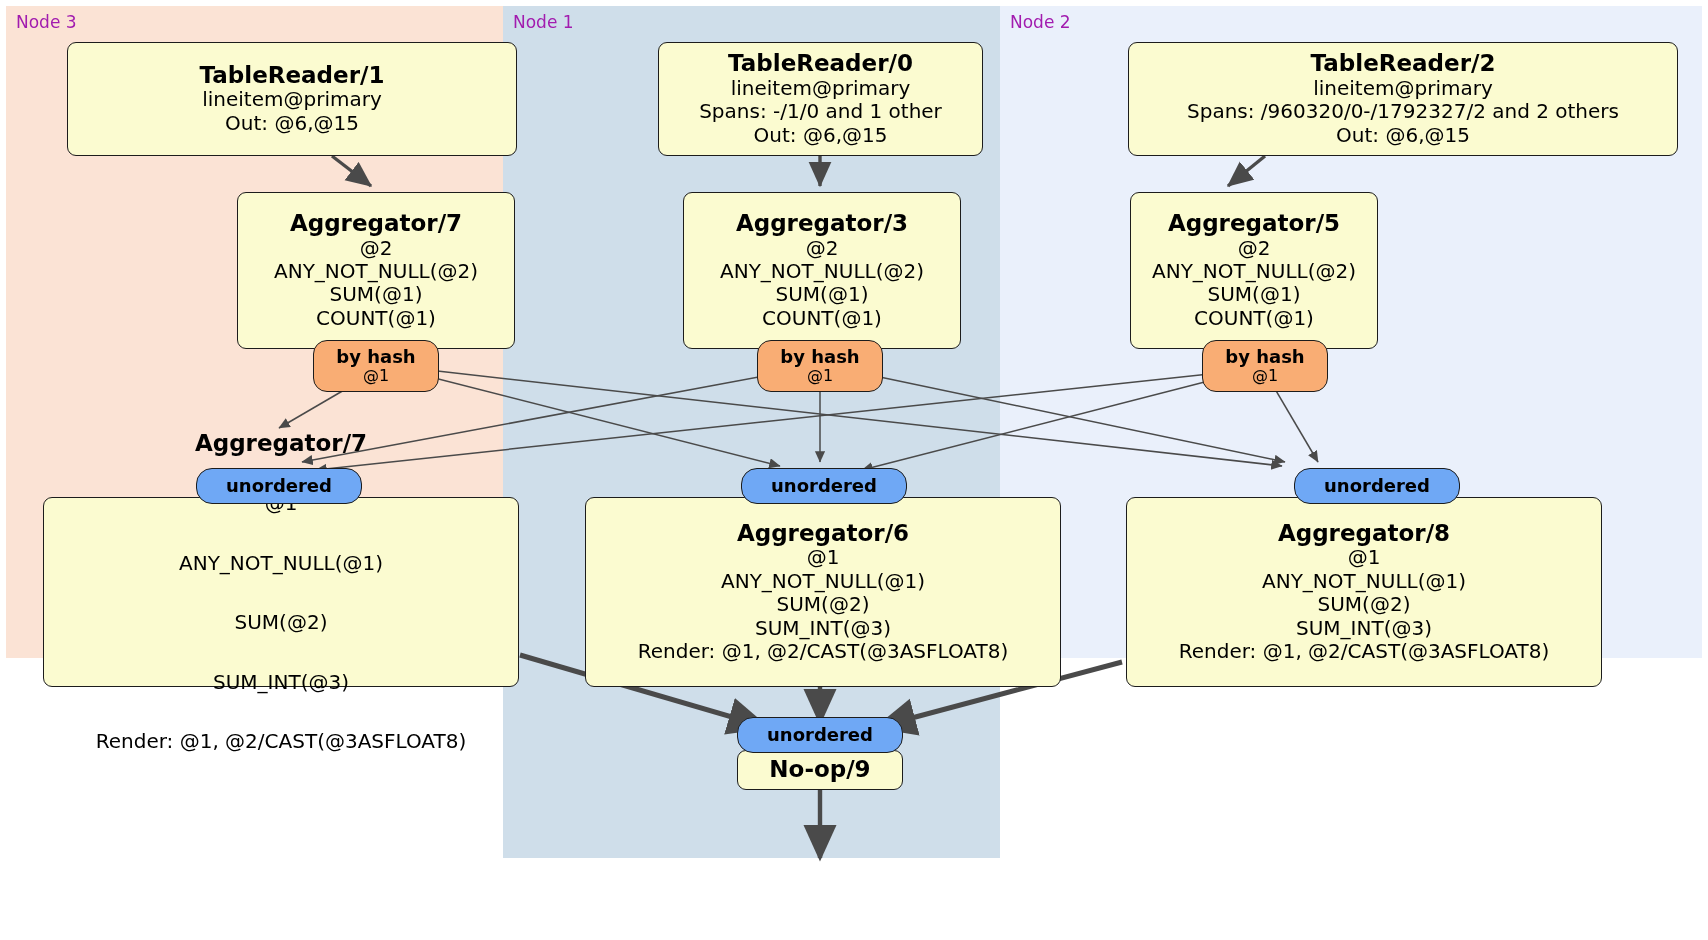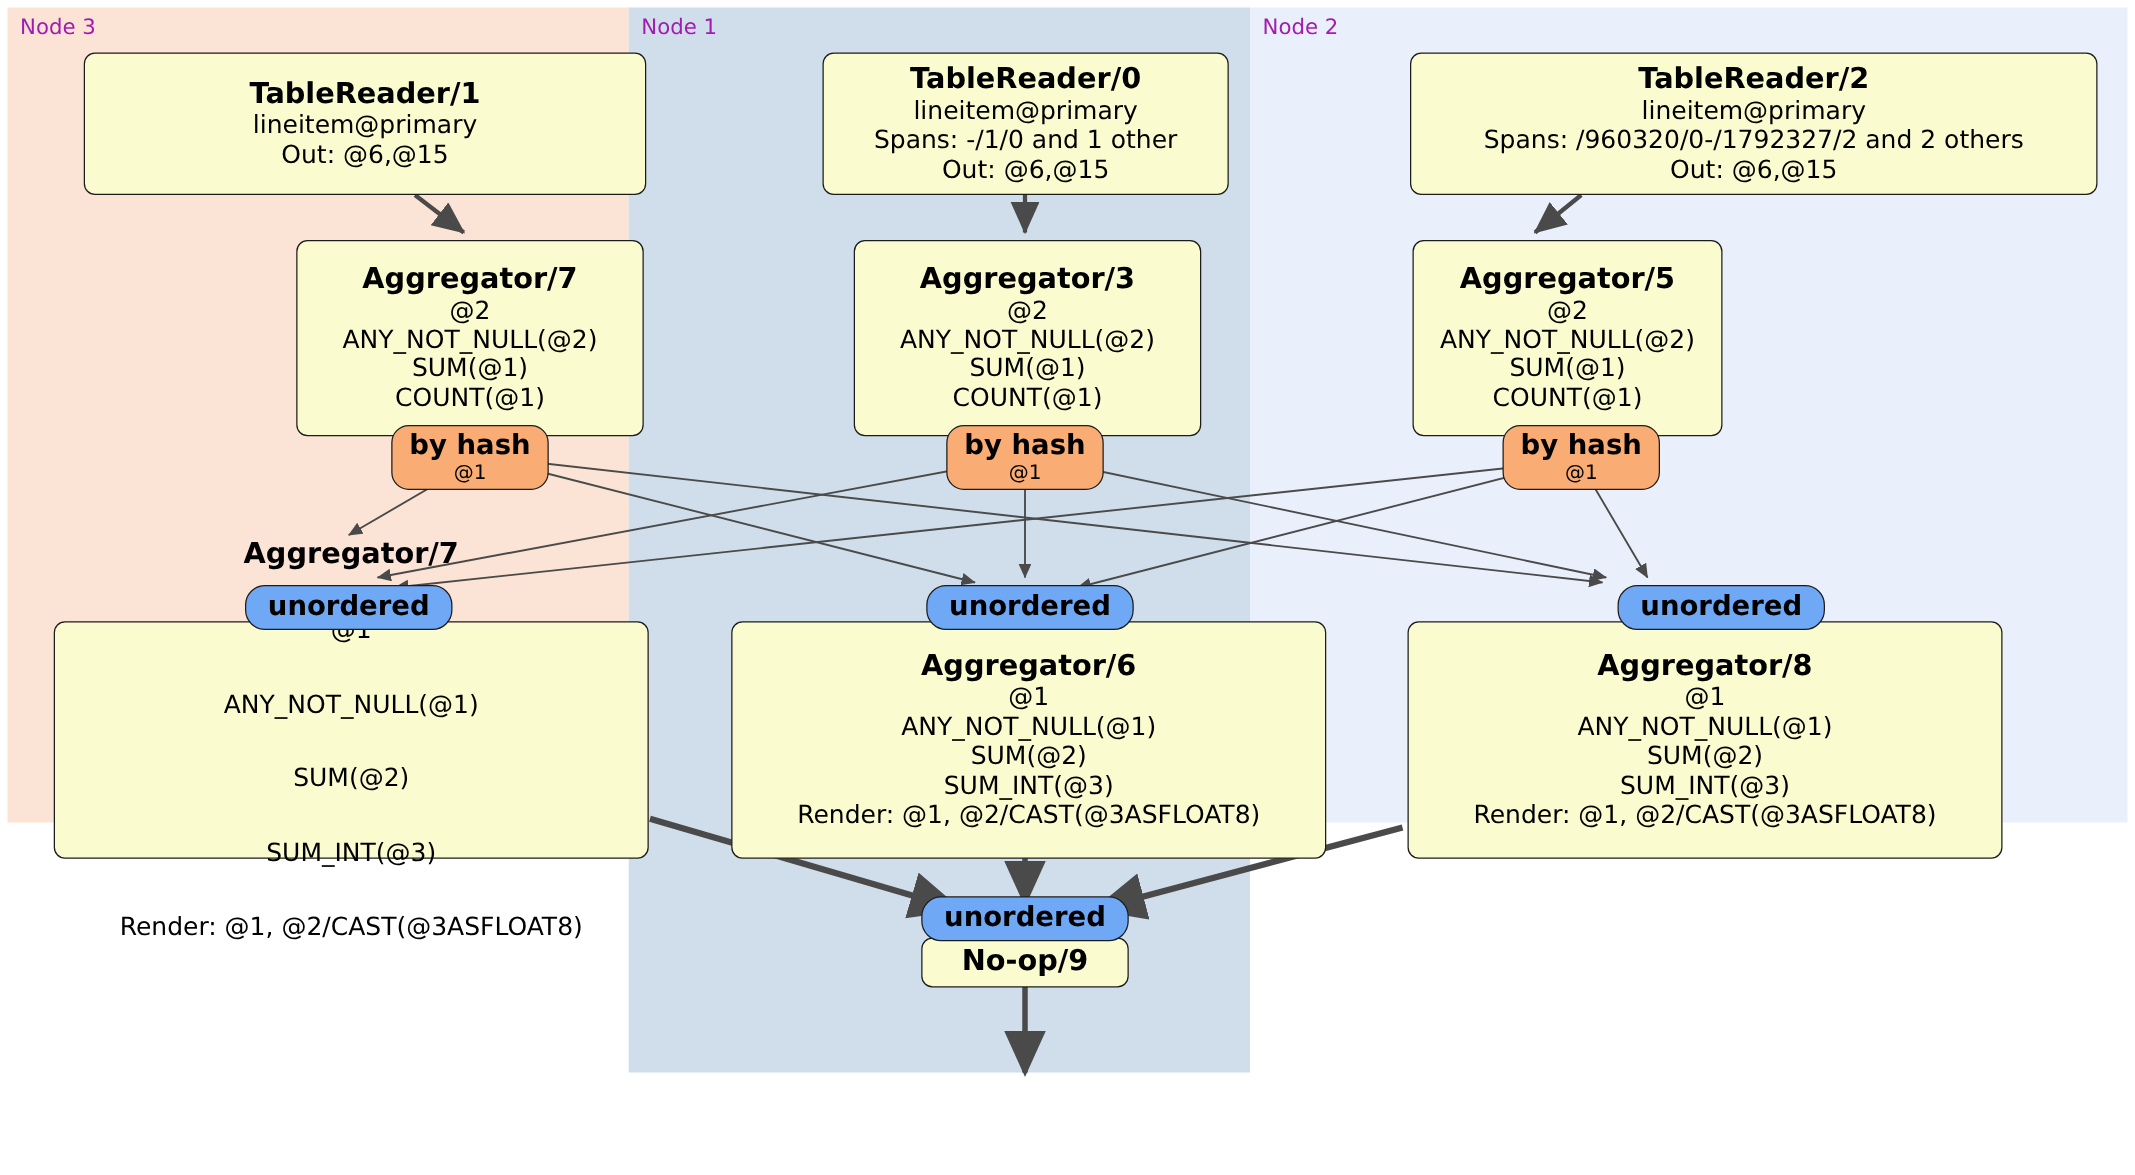--- a/index.html
+++ b/index.html
@@ -12,21 +12,21 @@
   .node-box{position:absolute;box-sizing:border-box;background:#fbfbd0;border:1.6px solid #1c1c1c;
             border-radius:9px;text-align:center;color:#000;z-index:6;
             display:flex;flex-direction:column;justify-content:center;align-items:center;}
   .node-title{font-weight:bold;font-size:23px;line-height:1.12;}
   .node-line{font-size:20px;line-height:1.17;white-space:nowrap;}
 
   .badge{position:absolute;box-sizing:border-box;border:1.6px solid #1c1c1c;border-radius:14px;
          text-align:center;z-index:9;display:flex;flex-direction:column;justify-content:center;align-items:center;}
   .badge.hash{background:#f9ad74;}
   .badge.sync{background:#6fa8f5;border-radius:16px;}
-  .badge-main{font-weight:bold;font-size:22px;line-height:1.1;}
+  .badge-main{font-weight:bold;font-size:18px;line-height:1.1;}
   .badge-sub{font-size:16px;line-height:1.1;}
 
   svg.edges{position:absolute;left:0;top:0;width:1708px;height:940px;z-index:4;pointer-events:none;}
 </style>
 </head>
 <body>
 
 <div id="stage">
 
   <div class="panel" style="left:6px;top:6px;width:497px;height:652px;background:#fbe3d5;">

